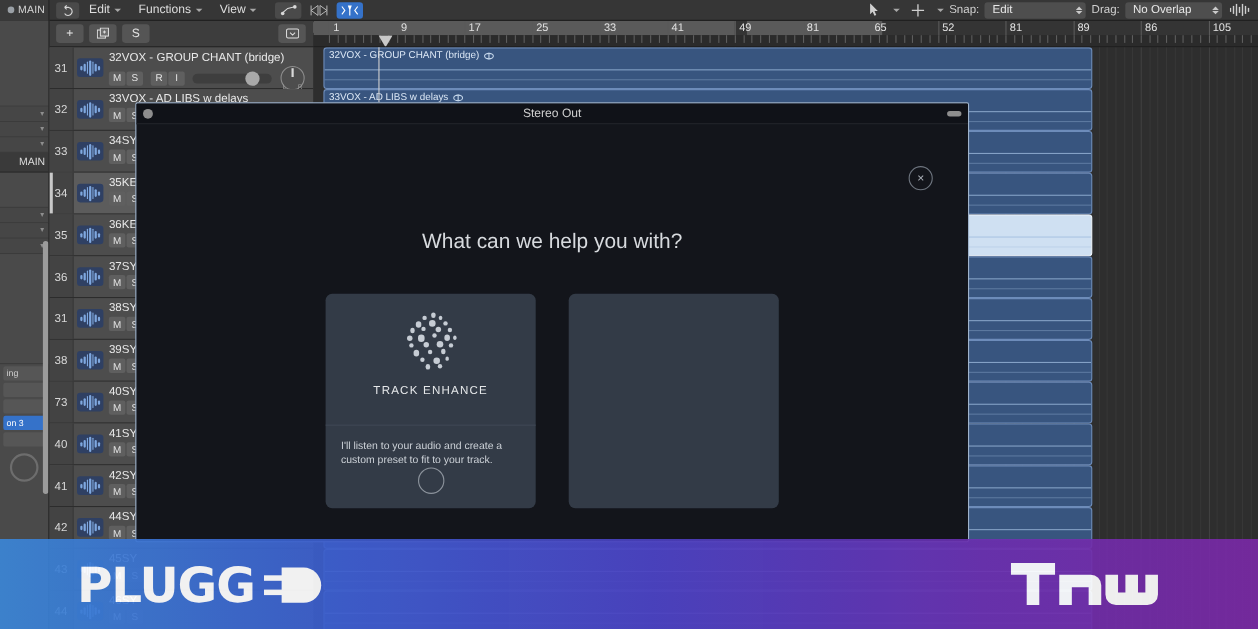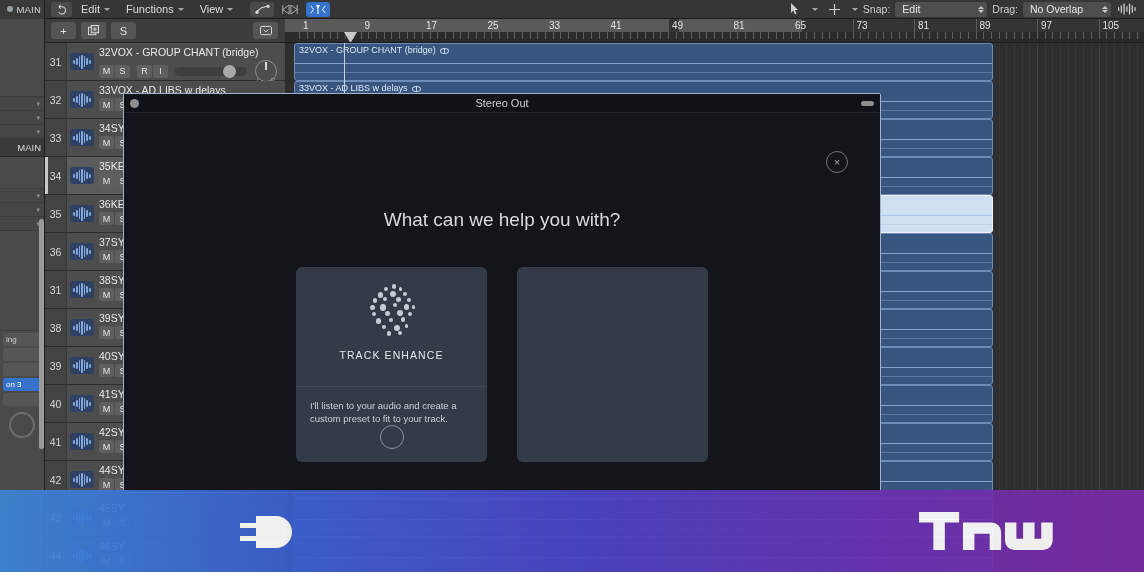--- a/index.html
+++ b/index.html
@@ -355,24 +355,24 @@
         <div class="cycle-seg" style="left: 394px; width: 123px;"></div>
         <div class="rtick" style="left: 14px;">1</div>
         <div class="rtick" style="left: 75.5px;">9</div>
         <div class="rtick" style="left: 137px;">17</div>
         <div class="rtick" style="left: 198.5px;">25</div>
         <div class="rtick" style="left: 260px;">33</div>
         <div class="rtick" style="left: 321.5px;">41</div>
         <div class="rtick" style="left: 383px;">49</div>
         <div class="rtick" style="left: 444.5px;">81</div>
         <div class="rtick" style="left: 506px;">65</div>
-        <div class="rtick" style="left: 567.5px;">73</div>
+        <div class="rtick" style="left: 567.5px;">52</div>
         <div class="rtick" style="left: 629px;">81</div>
         <div class="rtick" style="left: 690.5px;">89</div>
-        <div class="rtick" style="left: 752px;">97</div>
+        <div class="rtick" style="left: 752px;">86</div>
         <div class="rtick" style="left: 813.5px;">105</div>
       </div>
     <div class="ruler-bot" id="ruler-bot">
         <div class="btick" style="left: 14px;"></div>
         <div class="btick" style="left: 21.6875px;"></div>
         <div class="btick" style="left: 29.375px;"></div>
         <div class="btick" style="left: 37.0625px;"></div>
         <div class="btick" style="left: 44.75px;"></div>
         <div class="btick" style="left: 52.4375px;"></div>
         <div class="btick" style="left: 60.125px;"></div>
@@ -709,21 +709,21 @@
           <div class="tname">39SY</div>
           <div class="tctrls">
             <div class="msgrp">
               <div class="msbtn">M</div>
               <div class="msbtn">S</div>
             </div>
           </div>
         </div>
       </div>
       <div class="trow" style="height: 38px;">
-        <div class="tnum">39</div>
+        <div class="tnum">73</div>
         <div class="ticon">
           <div class="wav">
             <i style="height: 4px;"></i>
             <i style="height: 7px;"></i>
             <i style="height: 11px;"></i>
             <i style="height: 14px;"></i>
             <i style="height: 11px;"></i>
             <i style="height: 7px;"></i>
             <i style="height: 4px;"></i>
           </div>
@@ -1106,20 +1106,21 @@
         </div>
       </div>
 
       <div class="card">
       </div>
 
     </div>
   </div>
 
   <div class="banner">
+    <div class="logo-plugged">PLUGG</div>
     <div class="plug">
       <span class="pin" style="top:7px"></span>
       <span class="pin" style="top:20px"></span>
       <span class="body"></span>
     </div>
     <svg class="logo-tnw" viewBox="0 0 160 44">
       <path fill="#fff" d="M2 2 h42 v11 h-15 v29 h-12 v-29 h-15 z"></path>
       <path fill="#fff" d="M48 13 h30 a10 10 0 0 1 10 10 v19 h-12 v-17 h-16 v17 h-12 z"></path>
       <path fill="#fff" d="M92 13 h12 v17 h7 v-17 h12 v17 h7 v-17 h12 v19 a10 10 0 0 1 -10 10 h-30 a10 10 0 0 1 -10 -10 z"></path>
     </svg>

